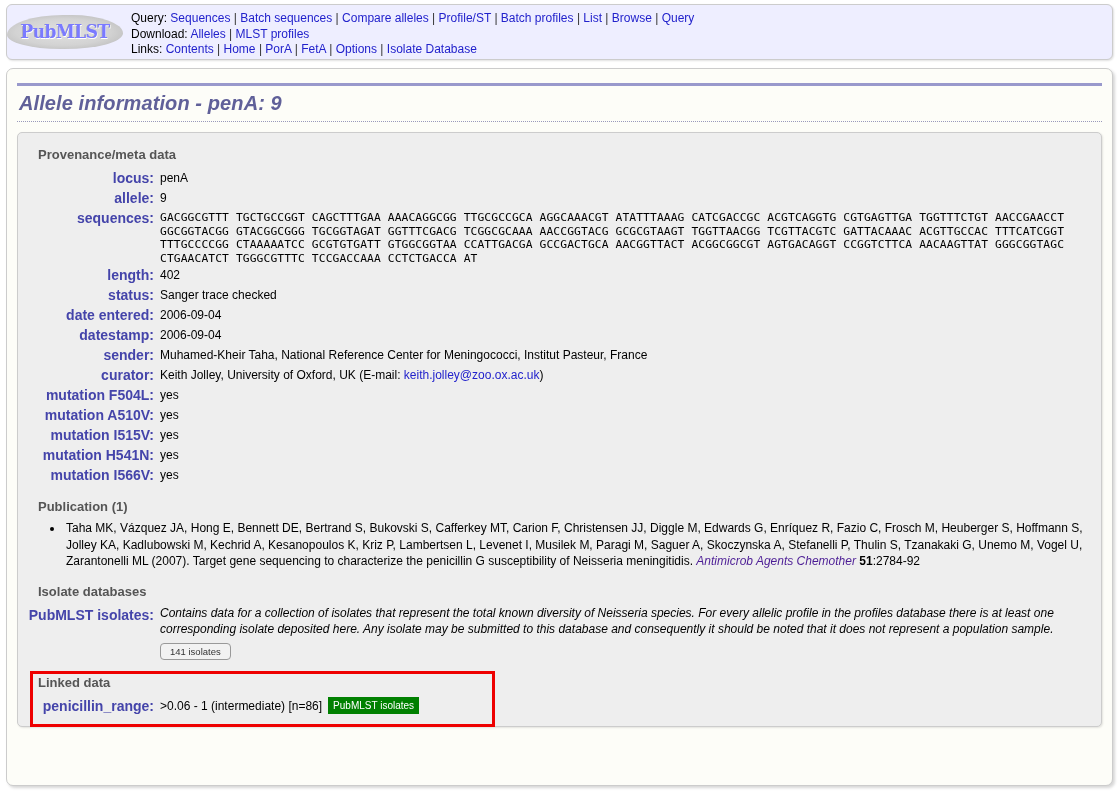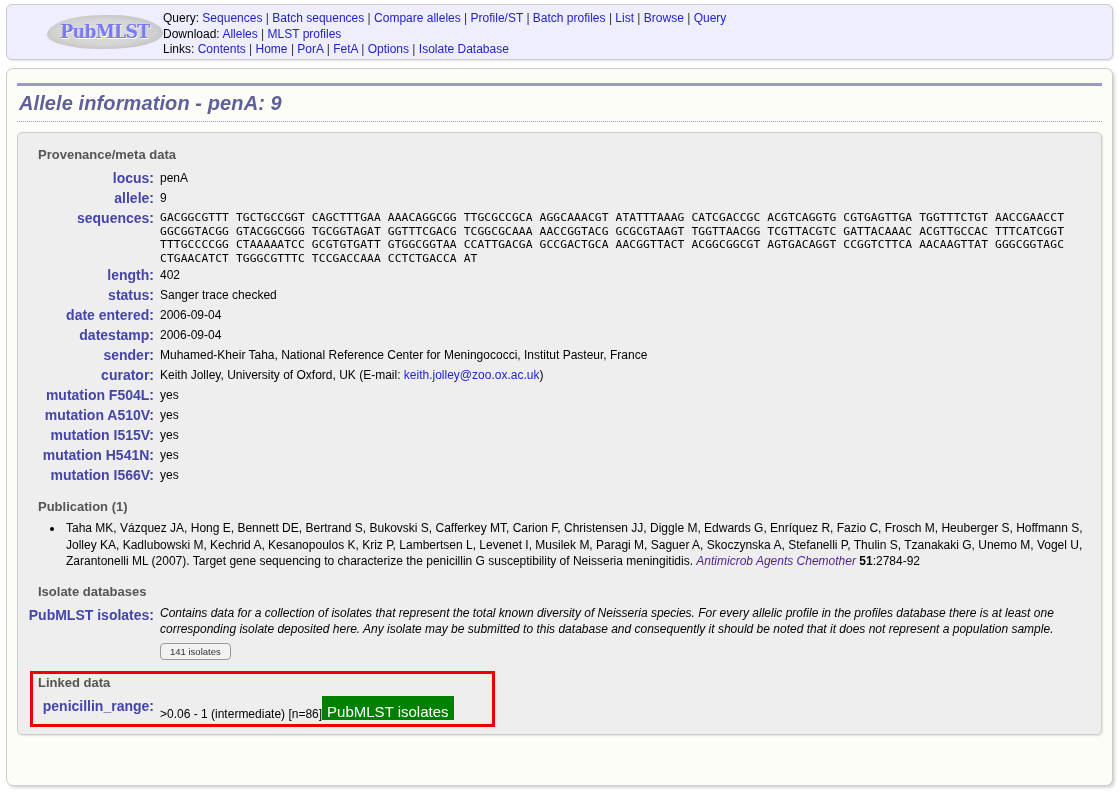--- a/index.html
+++ b/index.html
@@ -28,23 +28,22 @@
     align-items: flex-start;
     padding: 0;
     position: relative;
   }
   .logo-wrap {
     width: 124px;
     min-width: 124px;
     height: 54px;
     display: flex;
     align-items: center;
-    justify-content: flex-end;
-    position: relative;
-    padding-left: 32px;
+    justify-content: flex-start;
+    position: relative;
   }
   .logo-blob {
     width: 116px;
     height: 34px;
     position: relative;
     background: radial-gradient(ellipse at 48% 50%, #e2e2e2 0%, #d3d3d3 55%, #c2c2c2 78%, #eeeeff 100%);
     border-radius: 48% 44% 50% 46% / 58% 54% 46% 42%;
     display: flex;
     align-items: center;
     justify-content: center;
@@ -208,23 +207,24 @@
     width: 465px;
     height: 56px;
     border: 3px solid #ee0000;
     box-sizing: border-box;
     pointer-events: none;
   }
   .green-badge {
     display: inline-block;
     background: #008000;
     color: #ffffff;
-    font-size: 15px;
+    font-size: 10px;
     line-height: 12px;
-    padding: 10px 5px 2px 5px;
+    padding: 3px 5px 2px 5px;
+    margin-left: 6px;
     vertical-align: 1px;
     cursor: pointer;
   }
 </style>
 </head>
 <body>
 
 <div class="header-outer">
   <div class="logo-wrap">
     <div class="logo-blob">

